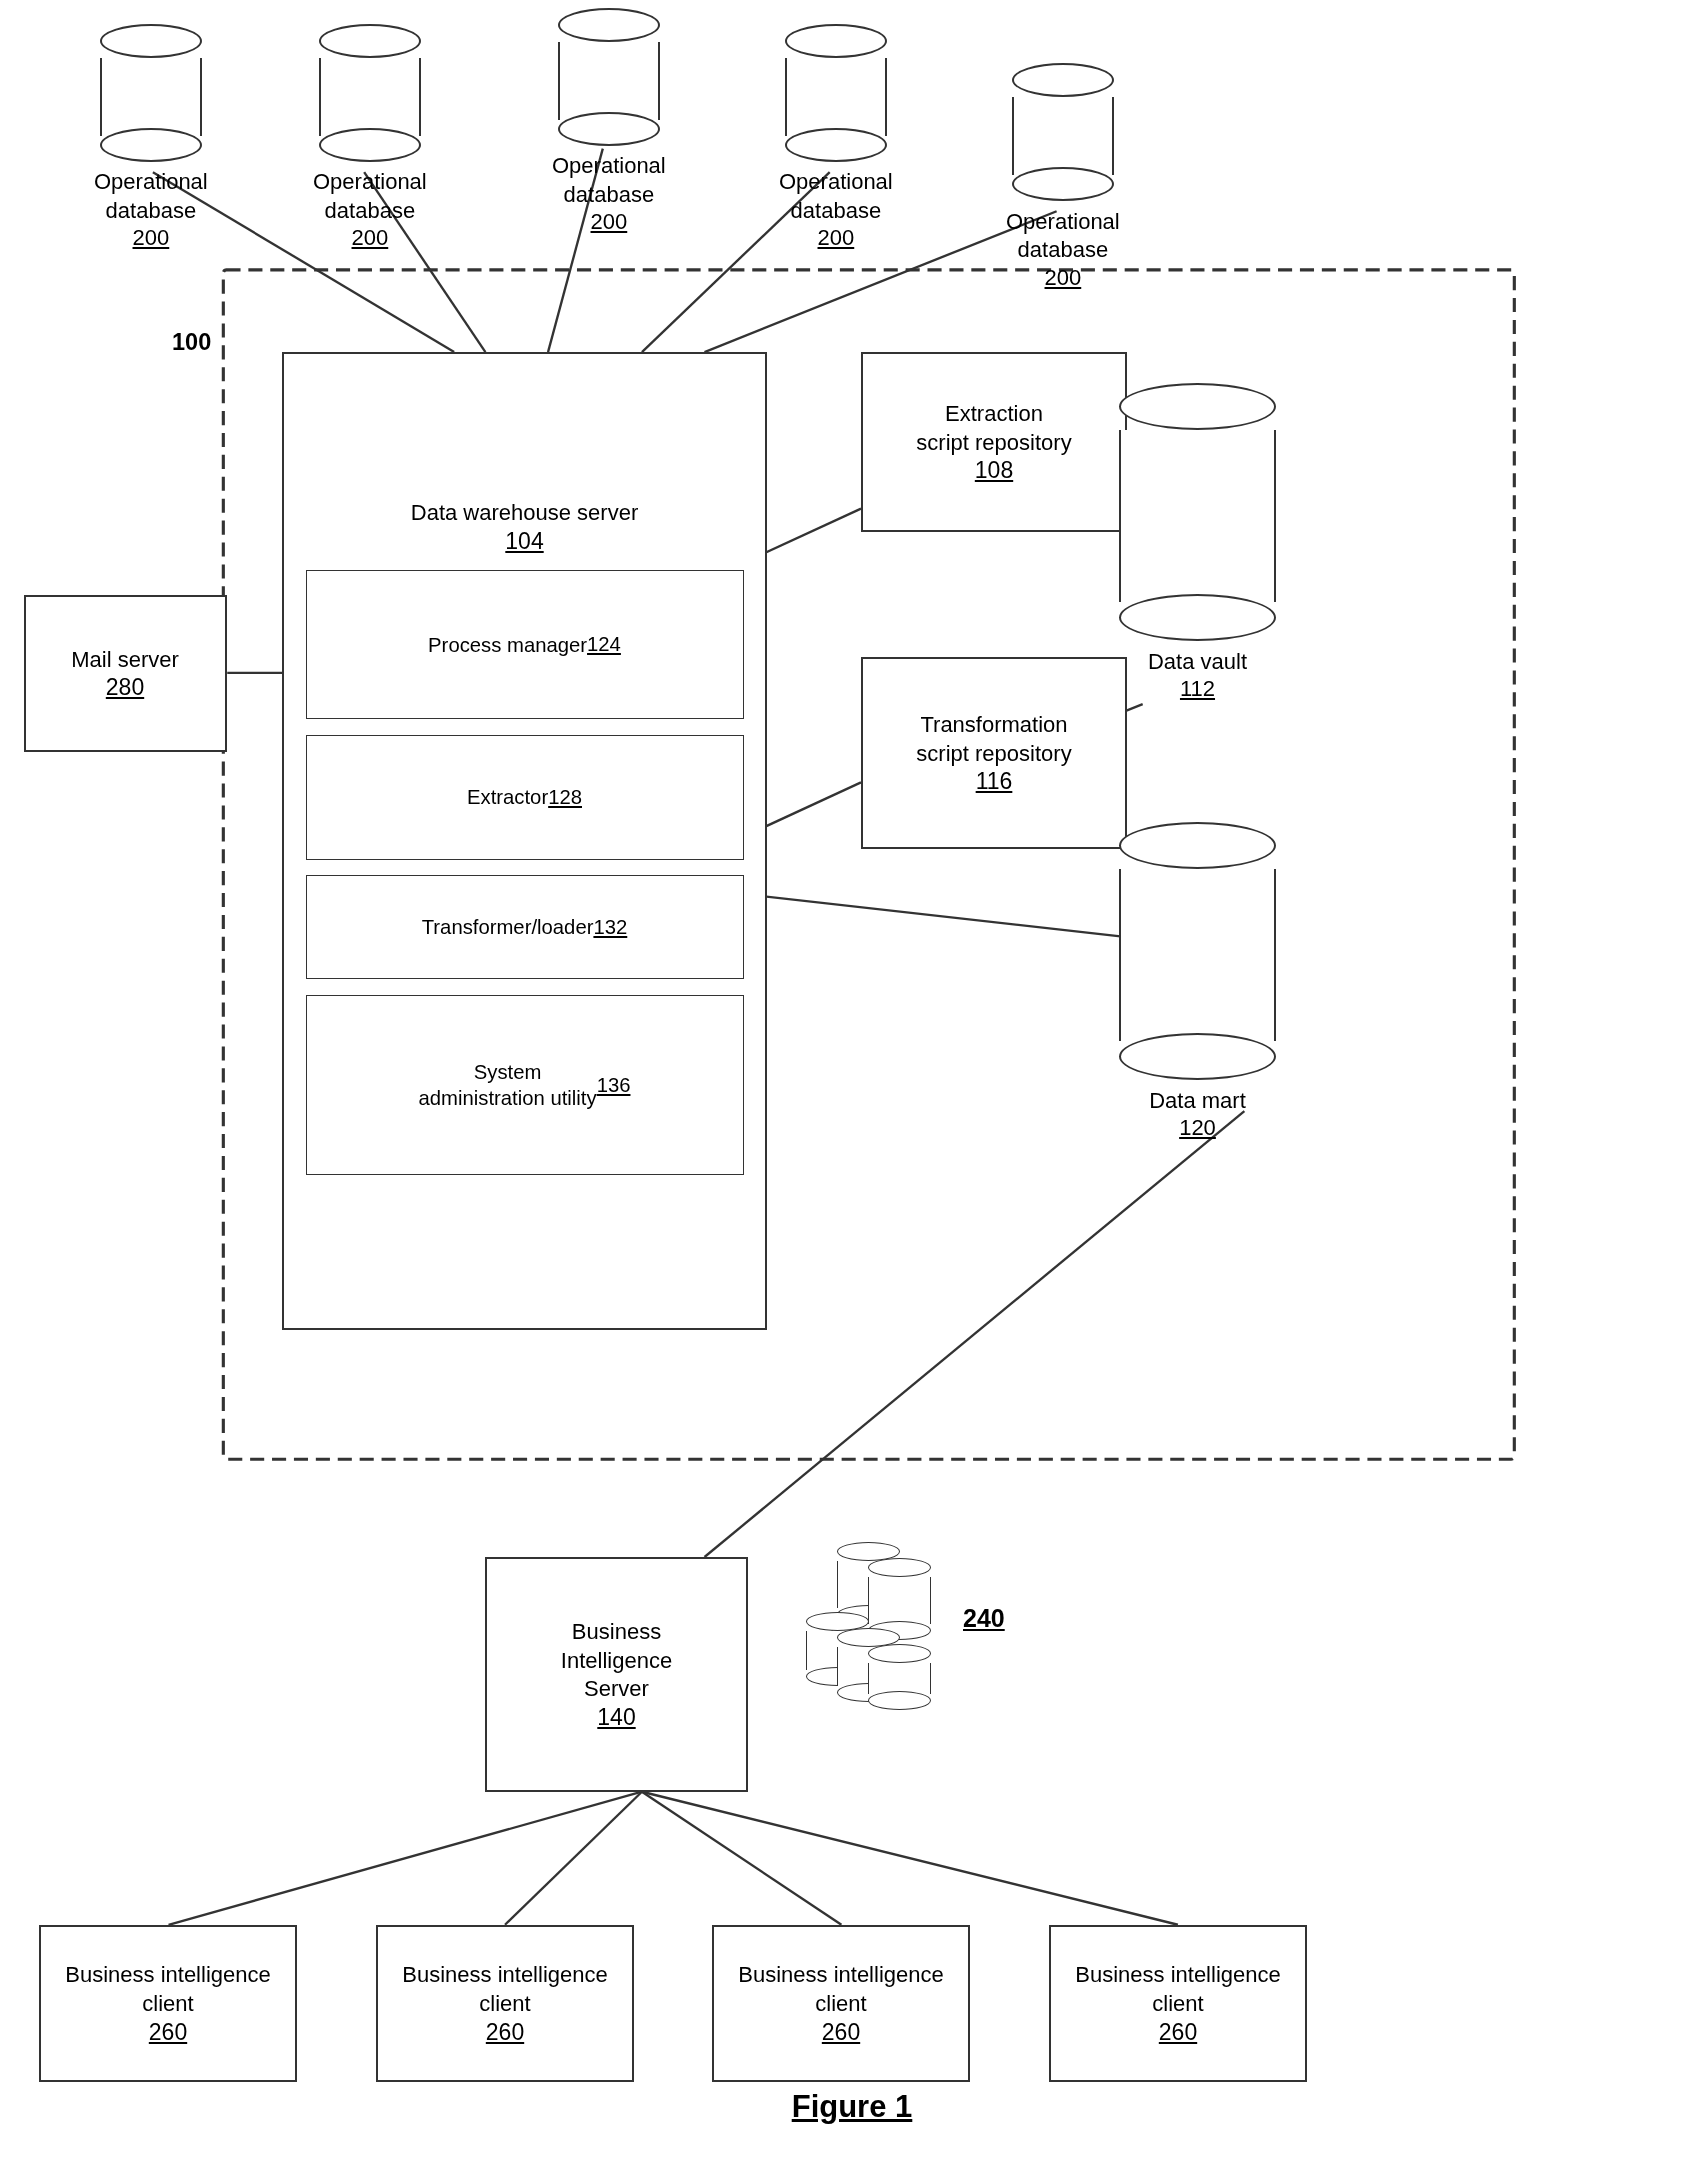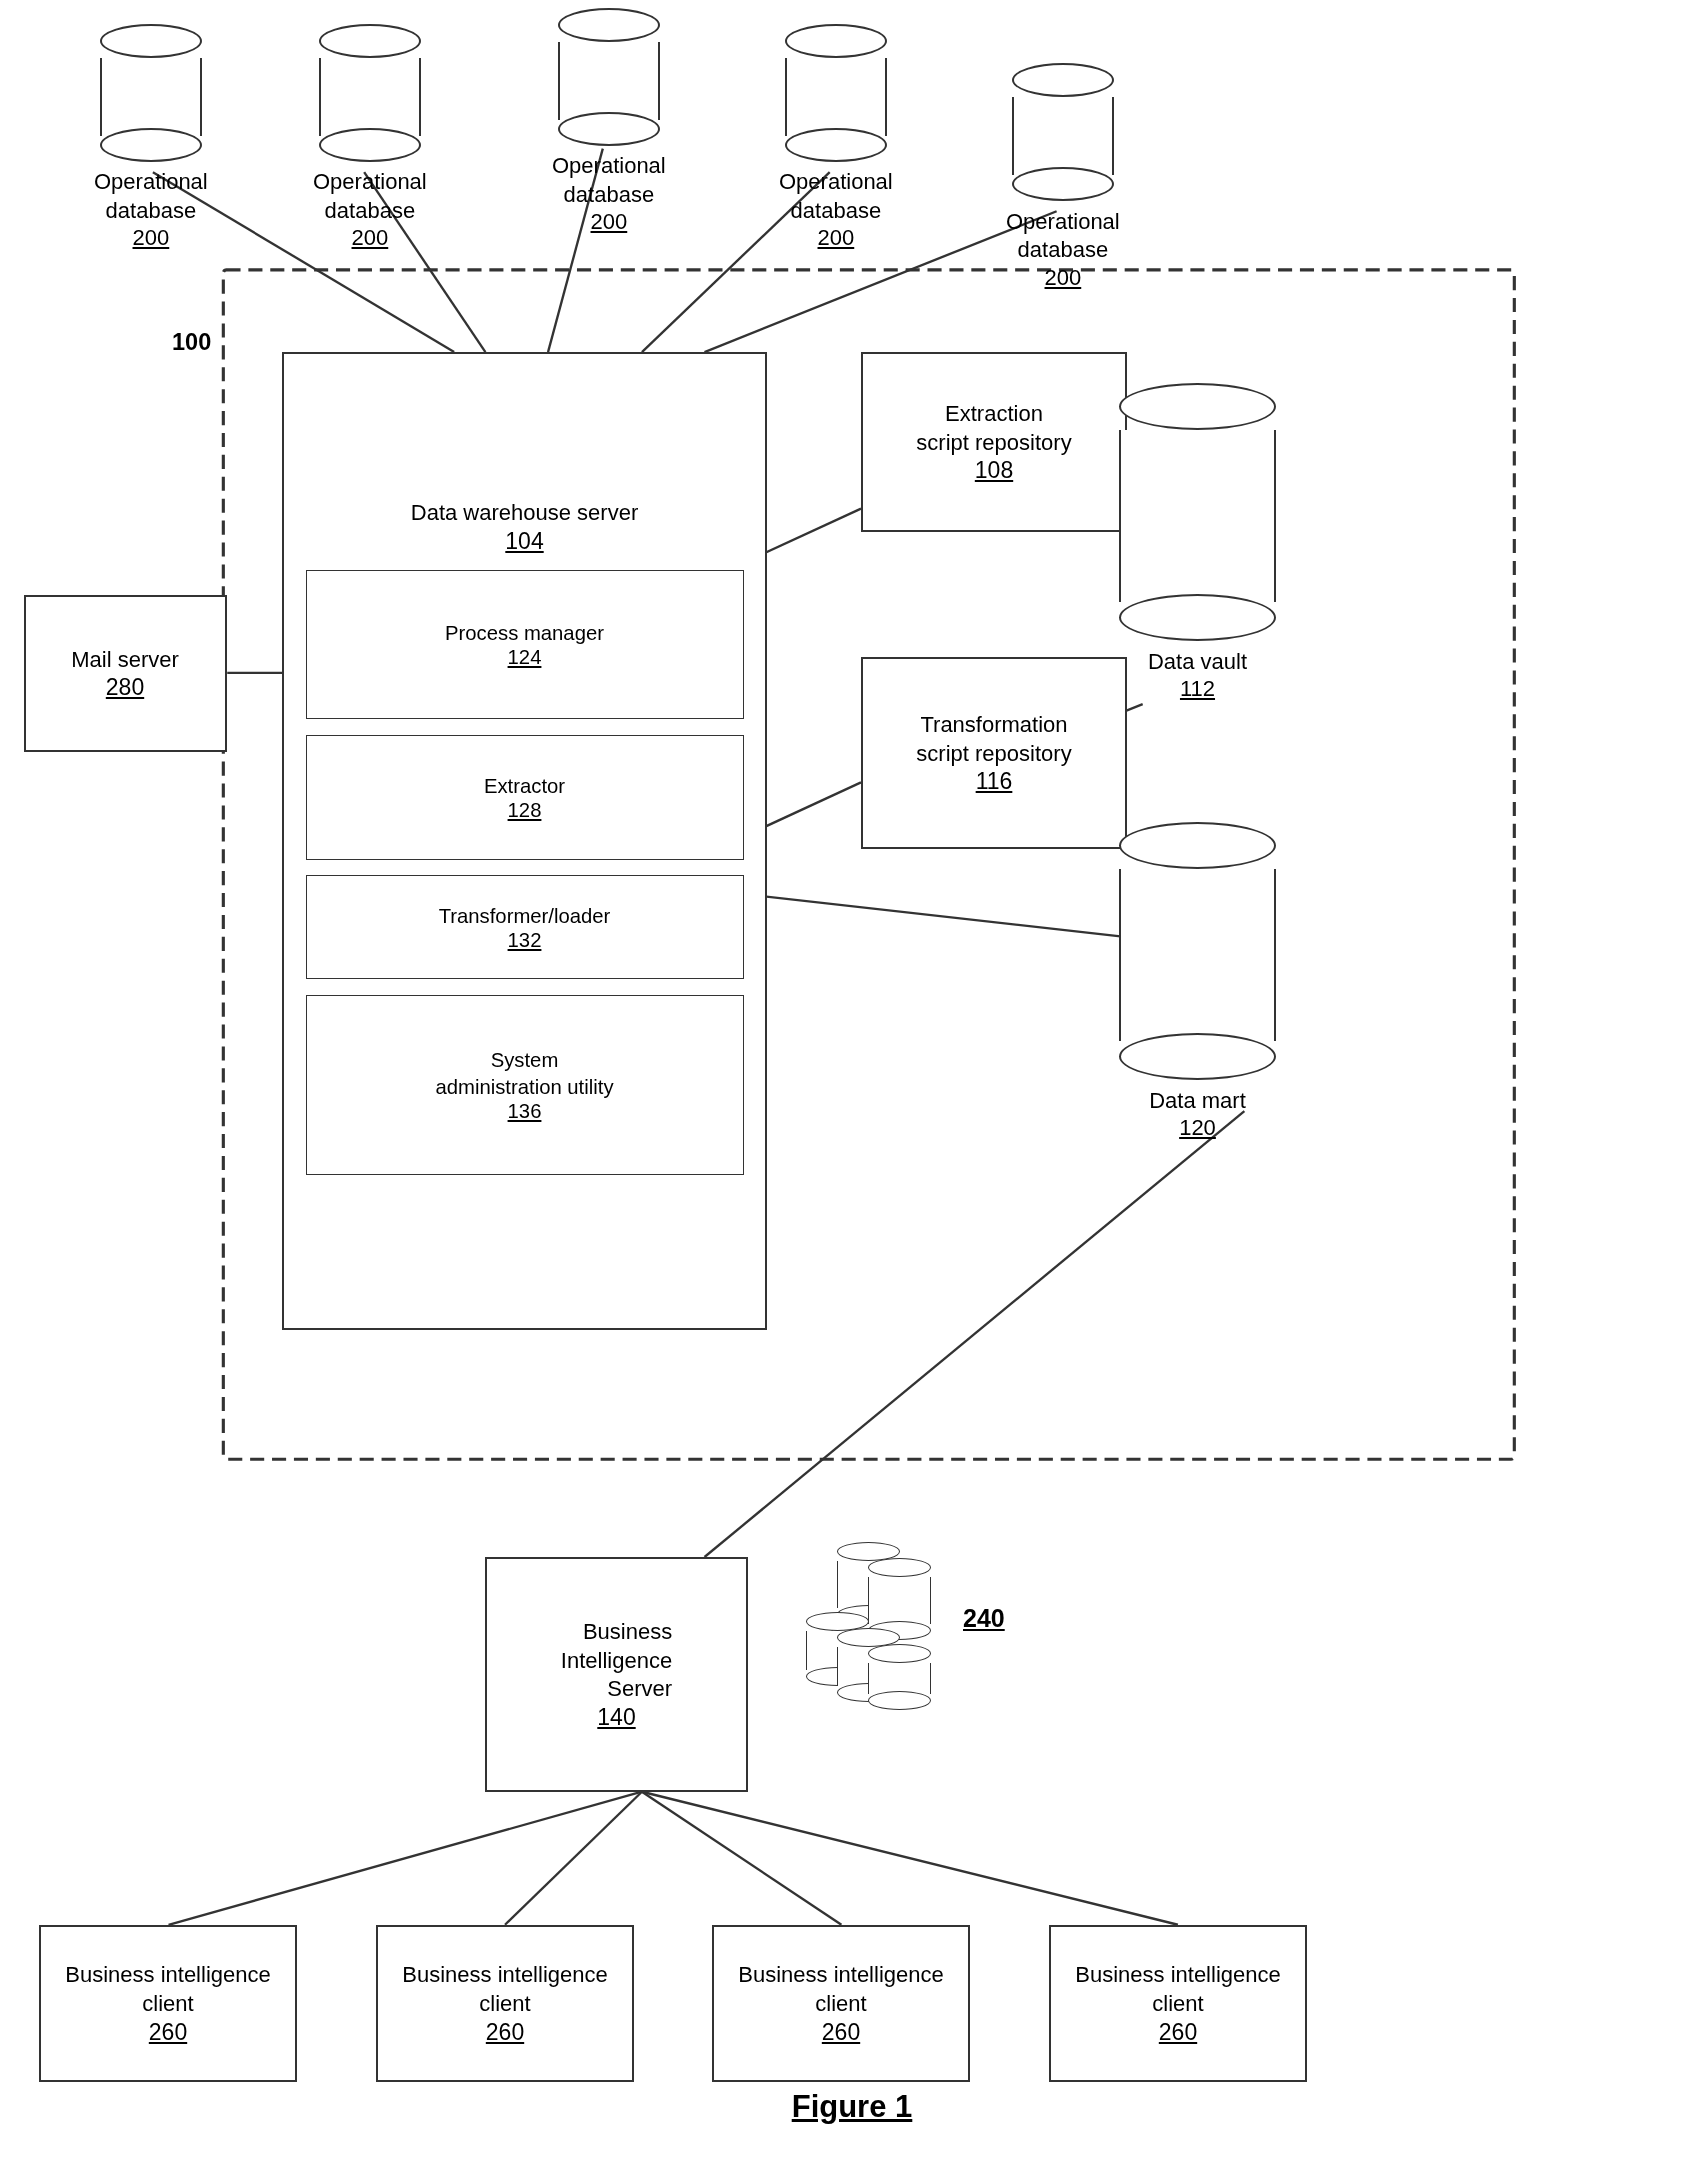--- a/index.html
+++ b/index.html
@@ -120,21 +120,21 @@
     }
 
     
     .inner-box {
       position: absolute;
       border: 1.6px solid #333;
       background: #fff;
       display: flex;
       align-items: center;
       justify-content: center;
-      flex-direction: column;
+      flex-direction: row;
       text-align: center;
     }
 
     .inner-box .box-label { font-size: 20.3px; }
     .inner-box .box-number { font-size: 20.3px; text-decoration: underline; }
 
     
     .multi-cylinder {
       position: absolute;
     }
@@ -330,21 +330,21 @@
       <div class="cyl-top" style="width:157px; height:47px;"></div>
       <div class="cyl-mid" style="width:157px; height:172px;"></div>
       <div class="cyl-bottom" style="width:157px; height:47px;"></div>
     </div>
     <div class="cylinder-label">
       <span class="box-label">Data mart</span>
       <span class="box-number">120</span>
     </div>
   </div>
 
-  <div class="solid-box" style="left:485px; top:1557px; width:263px; height:235px;text-align:right;">
+  <div class="solid-box" style="left:485px; top:1557px; width:263px; height:235px;">
     <span class="box-label">Business<br>Intelligence<br>Server</span>
     <span class="box-number">140</span>
   </div>
 
   <div class="multi-cylinder" style="left:798px; top:1542px; width:157px; height:219px;">
 
     <div class="mini-cyl" style="left:39px; top:0px;">
       <div class="mini-cyl-top" style="width:63px; height:19px;"></div>
       <div class="mini-cyl-mid" style="width:63px; height:47px;"></div>
       <div class="mini-cyl-bot" style="width:63px; height:19px;"></div>

